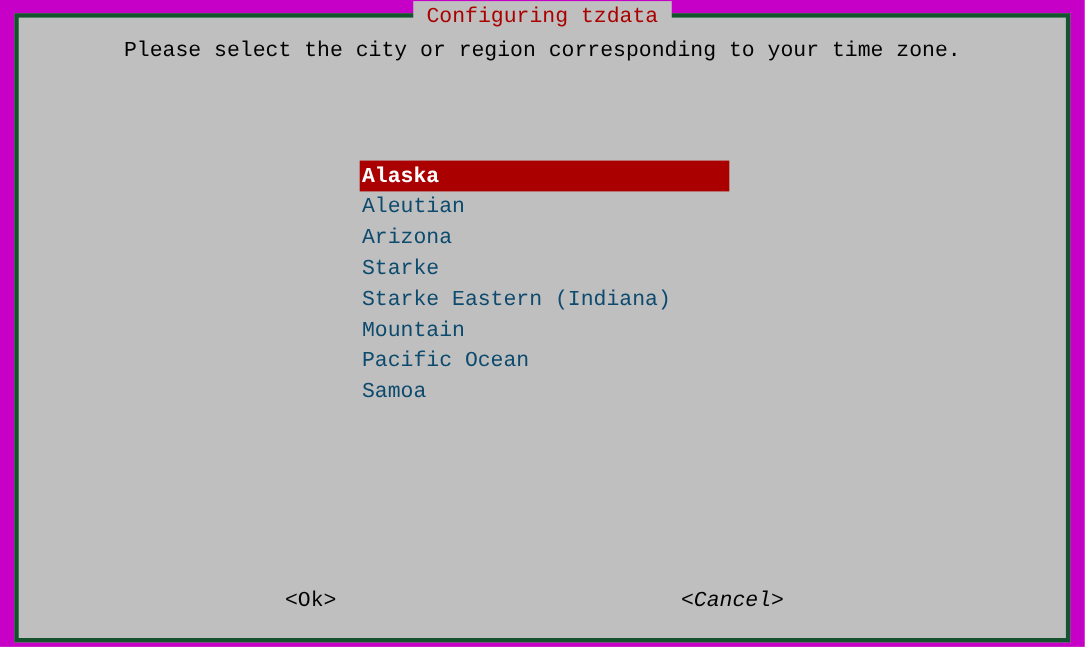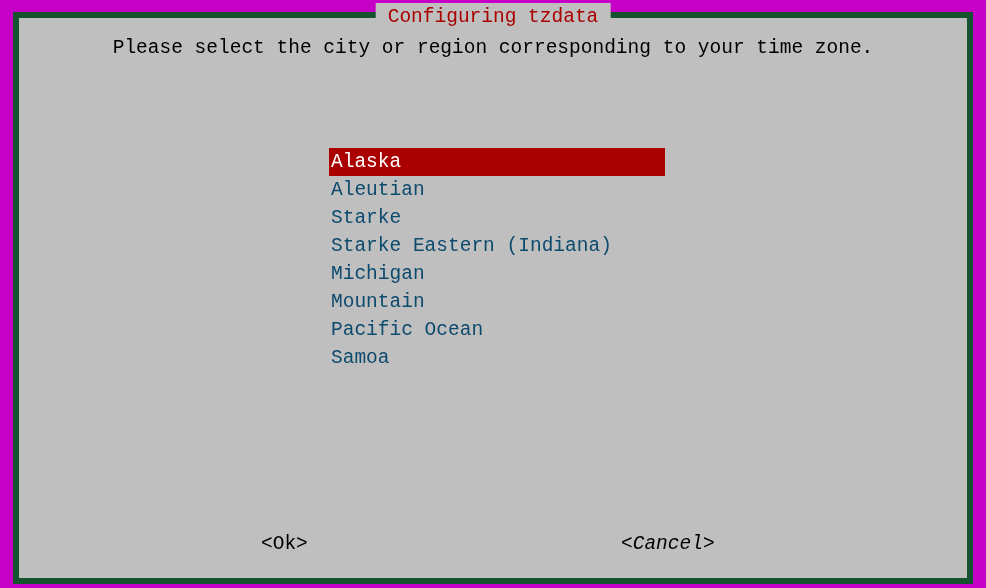--- a/index.html
+++ b/index.html
@@ -17,21 +17,21 @@
       position: relative;
       overflow: hidden;
     }
     .dialog {
       position: absolute;
       left: 13px;
       right: 13px;
       top: 12px;
       bottom: 4px;
       background: #bfbfbf;
-      border: 6px solid #14532d;
+      border: 4px solid #14532d;
     }
     .title {
       position: absolute;
       top: -15px;
       left: 50%;
       transform: translateX(-50%);
       background: #bfbfbf;
       color: #aa0000;
       padding: 0 12px;
       white-space: pre;
@@ -61,20 +61,21 @@
     }
     .list-item {
       white-space: pre;
       height: 28px;
       padding-left: 2px;
       color: #0c4a6e;
     }
     .list-item.selected {
       background: #aa0000;
       color: #fff;
+      font-weight: bold;
     }
     .buttons {
       position: absolute;
       bottom: 34px;
       left: 0;
       right: 0;
       display: flex;
       color: #000;
     }
     .btn-ok {
@@ -92,23 +93,23 @@
 </head>
 <body>
 
 <div class="dialog">
   <div class="title">Configuring tzdata</div>
   <div class="content">
     <div class="prompt">Please select the city or region corresponding to your time zone.</div>
     <div class="list">
       <div class="list-item selected">Alaska</div>
       <div class="list-item">Aleutian</div>
+      <div class="list-item">Arizona</div>
       <div class="list-item">Starke</div>
       <div class="list-item">Starke Eastern (Indiana)</div>
-      <div class="list-item">Michigan</div>
       <div class="list-item">Mountain</div>
       <div class="list-item">Pacific Ocean</div>
       <div class="list-item">Samoa</div>
     </div>
     <div class="buttons">
       <span class="btn-ok">&lt;Ok&gt;</span>
       <span class="btn-cancel">&lt;Cancel&gt;</span>
     </div>
   </div>
 </div>

